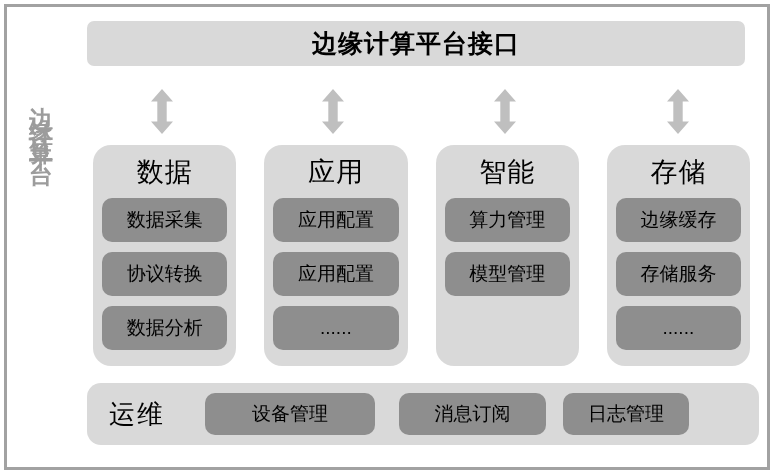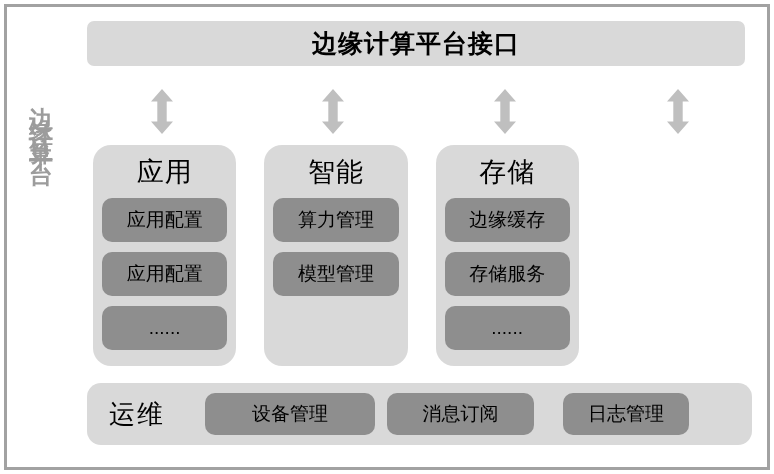--- a/index.html
+++ b/index.html
@@ -59,33 +59,33 @@
   }
   .chip{
     height:44px;margin-bottom:10px;
     background:var(--panel-dark);border-radius:10px;
     display:flex;align-items:center;justify-content:center;
     font-size:19px;color:var(--text);
   }
   .chip:last-child{margin-bottom:0;}
   .bottom-bar{
     position:absolute;left:87px;top:383px;width:665px;height:62px;
-    background:var(--panel-light);border-radius:14px;
+    background:var(--panel-light);border-radius:14px;padding-left:7px;
   }
   .bottom-title{
     position:absolute;left:22px;top:0;height:62px;
     display:flex;align-items:center;
     font-size:26px;color:var(--text);letter-spacing:2px;
   }
   .bchip{
     position:absolute;top:10px;height:42px;margin:0;
     border-radius:10px;
   }
   .b1{left:118px;width:170px;}
-  .b2{left:300px;width:147px;}
+  .b2{left:312px;width:147px;}
   .b3{left:476px;width:126px;}
 </style>
 </head>
 <body>
 
 <div class="stage">
 
   <div class="frame"></div>
 
   <div class="side-label">边缘计算平台</div>
@@ -110,20 +110,26 @@
       </svg>
   </div>
   <div class="arrow a4">
     <svg viewBox="0 0 22 45" xmlns="http://www.w3.org/2000/svg">
         <path d="M11 0 L22 12.5 L15.7 12.5 L15.7 32.5 L22 32.5 L11 45 L0 32.5 L6.3 32.5 L6.3 12.5 L0 12.5 Z"></path>
       </svg>
   </div>
 
   <div class="columns">
 
+    <section class="col">
+      <div class="col-title">数据</div>
+      <div class="chip">数据采集</div>
+      <div class="chip">协议转换</div>
+      <div class="chip">数据分析</div>
+    </section>
 
     <section class="col">
       <div class="col-title">应用</div>
       <div class="chip">应用配置</div>
       <div class="chip">应用配置</div>
       <div class="chip">......</div>
     </section>
 
     <section class="col">
       <div class="col-title">智能</div>

